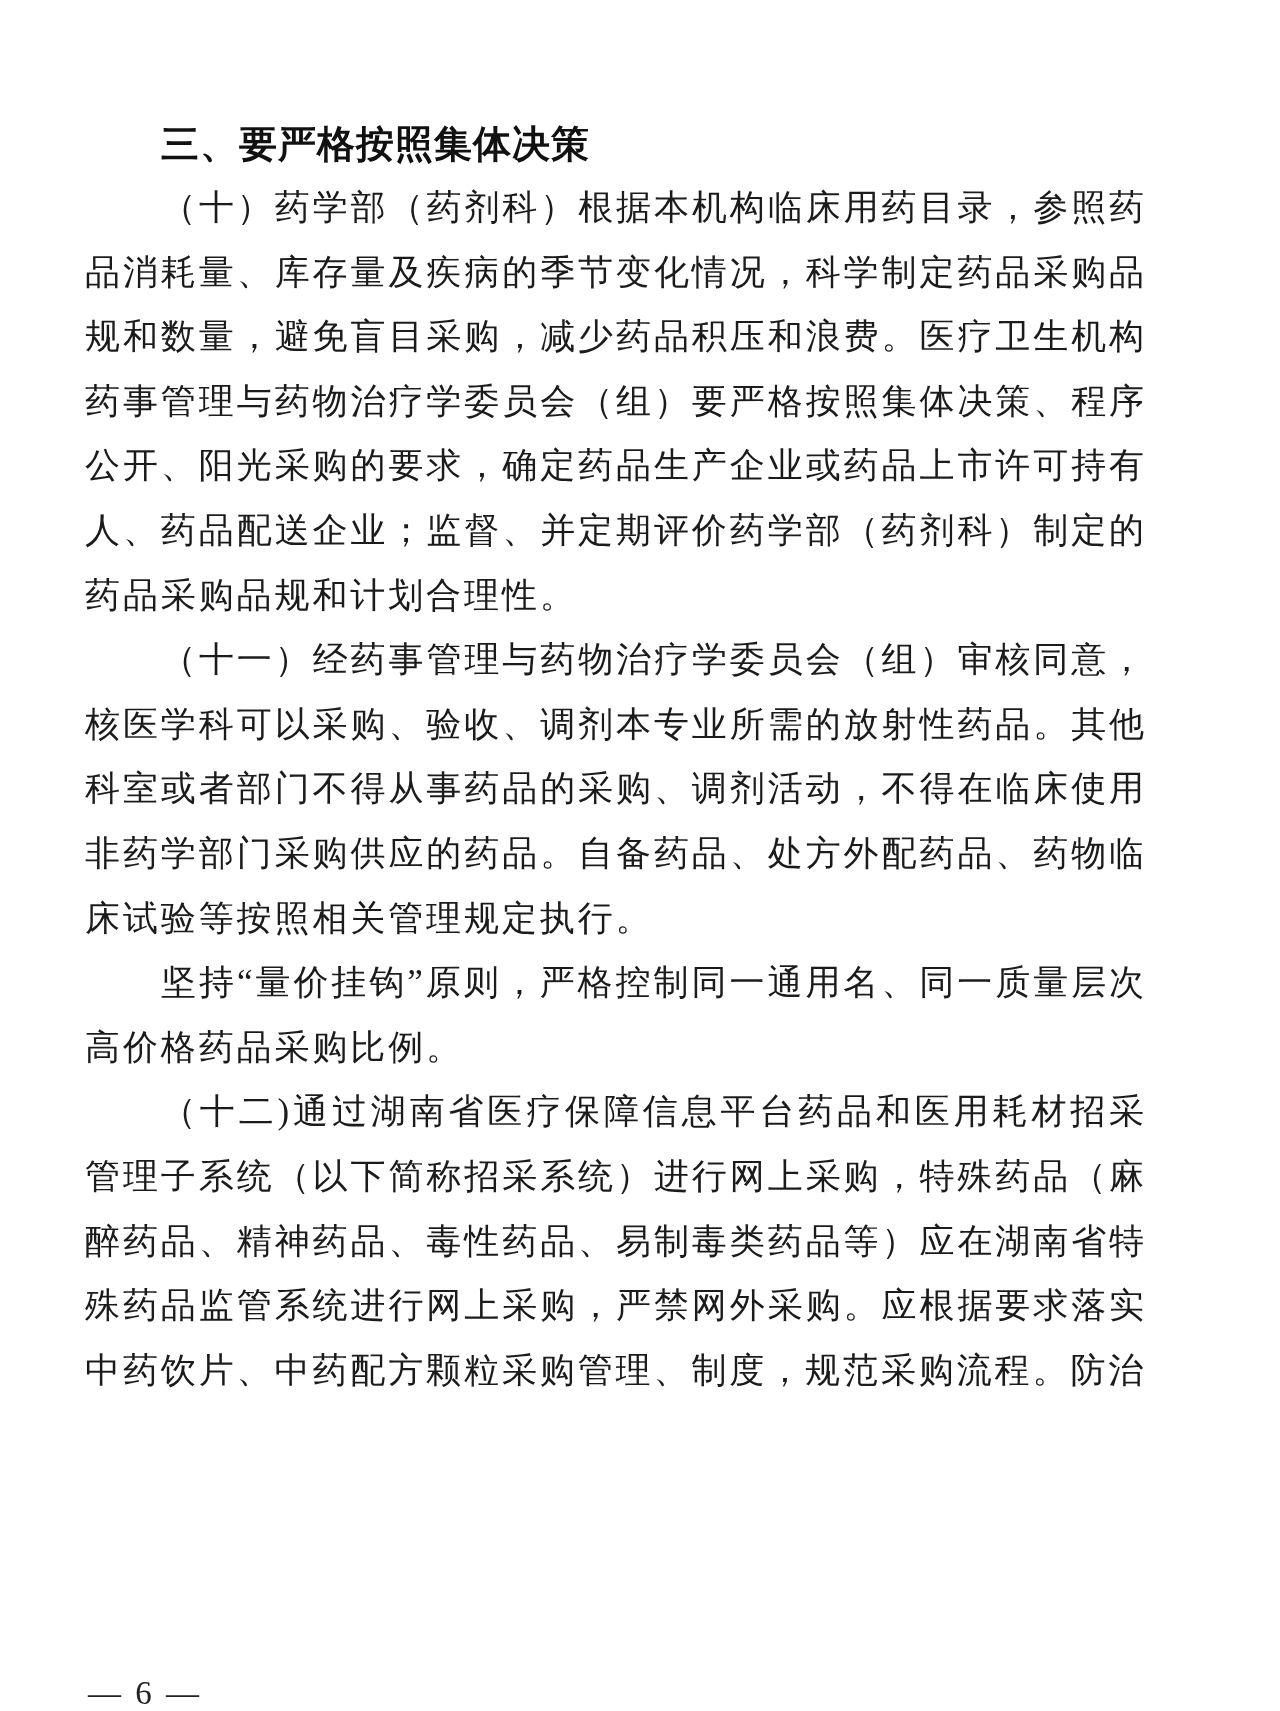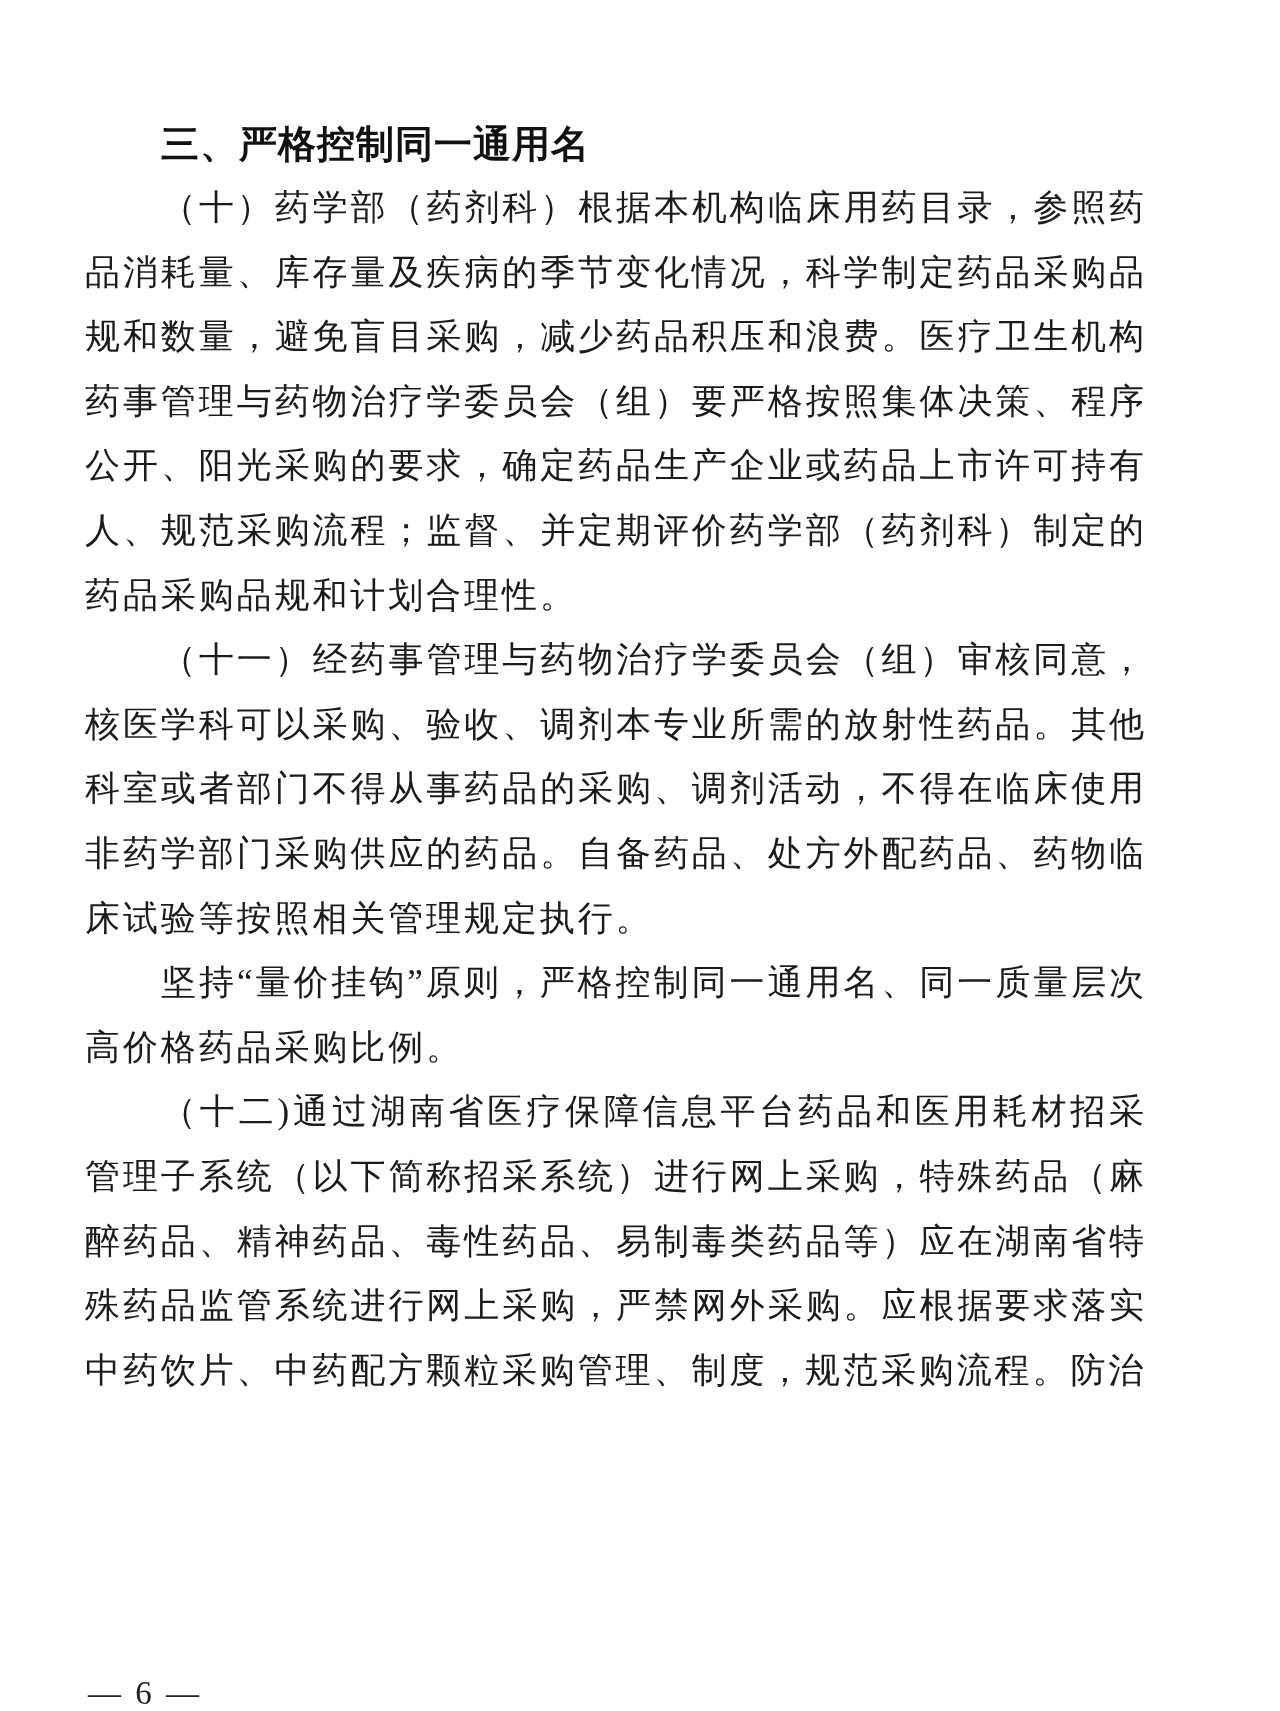--- a/index.html
+++ b/index.html
@@ -47,22 +47,22 @@
     letter-spacing: 3px;
     line-height: 38px;
     color: #222222;
     white-space: nowrap;
   }
 </style>
 </head>
 <body>
 
 <div class="page">
-  <h1 class="doc-heading">三、严格控制同一通用名</h1>
+  <h1 class="doc-heading">三、要严格按照集体决策</h1>
   <div class="body-text">
-    <p>（十）药学部（药剂科）根据本机构临床用药目录，参照药品消耗量、库存量及疾病的季节变化情况，科学制定药品采购品规和数量，避免盲目采购，减少药品积压和浪费。医疗卫生机构药事管理与药物治疗学委员会（组）要严格按照集体决策、程序公开、阳光采购的要求，确定药品生产企业或药品上市许可持有人、规范采购流程；监督、并定期评价药学部（药剂科）制定的药品采购品规和计划合理性。</p>
+    <p>（十）药学部（药剂科）根据本机构临床用药目录，参照药品消耗量、库存量及疾病的季节变化情况，科学制定药品采购品规和数量，避免盲目采购，减少药品积压和浪费。医疗卫生机构药事管理与药物治疗学委员会（组）要严格按照集体决策、程序公开、阳光采购的要求，确定药品生产企业或药品上市许可持有人、药品配送企业；监督、并定期评价药学部（药剂科）制定的药品采购品规和计划合理性。</p>
     <p>（十一）经药事管理与药物治疗学委员会（组）审核同意，核医学科可以采购、验收、调剂本专业所需的放射性药品。其他科室或者部门不得从事药品的采购、调剂活动，不得在临床使用非药学部门采购供应的药品。自备药品、处方外配药品、药物临床试验等按照相关管理规定执行。</p>
     <p>坚持“量价挂钩”原则，严格控制同一通用名、同一质量层次高价格药品采购比例。</p>
     <p>（十二)通过湖南省医疗保障信息平台药品和医用耗材招采管理子系统（以下简称招采系统）进行网上采购，特殊药品（麻醉药品、精神药品、毒性药品、易制毒类药品等）应在湖南省特殊药品监管系统进行网上采购，严禁网外采购。应根据要求落实中药饮片、中药配方颗粒采购管理、制度，规范采购流程。防治</p>
   </div>
 </div>
 
 <div class="page-footer">— 6 —</div>
 
 </body></html>

